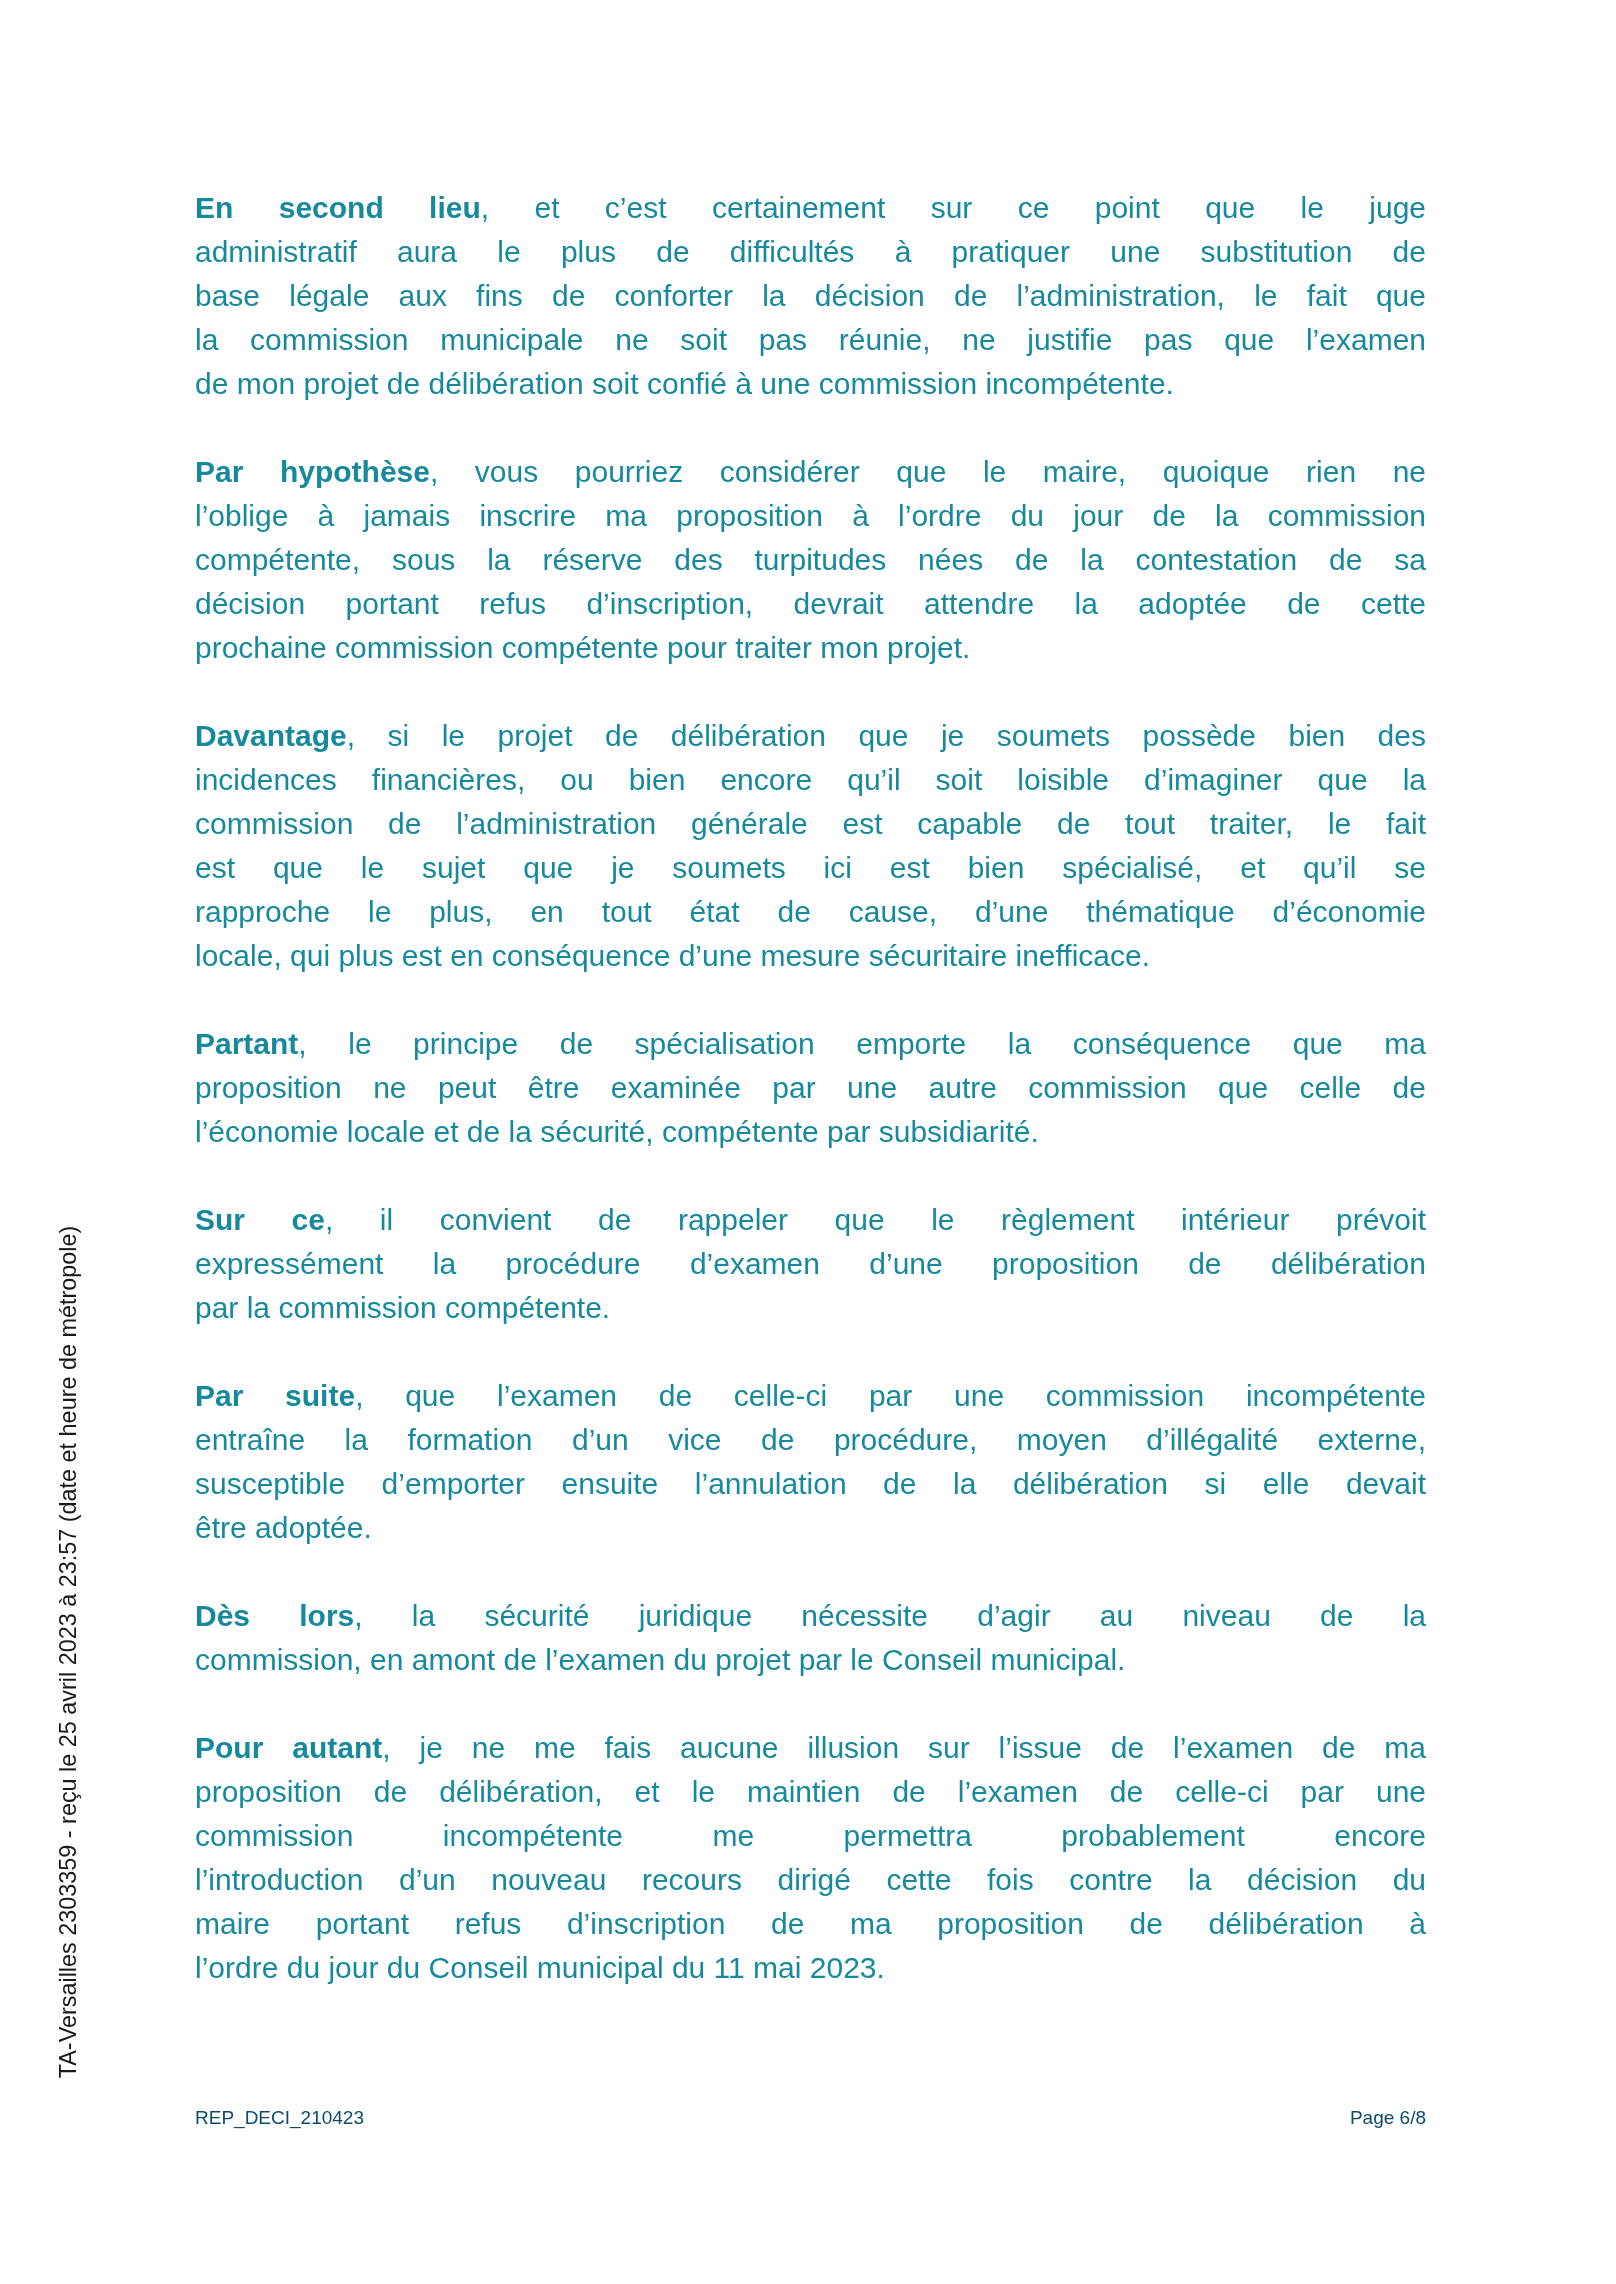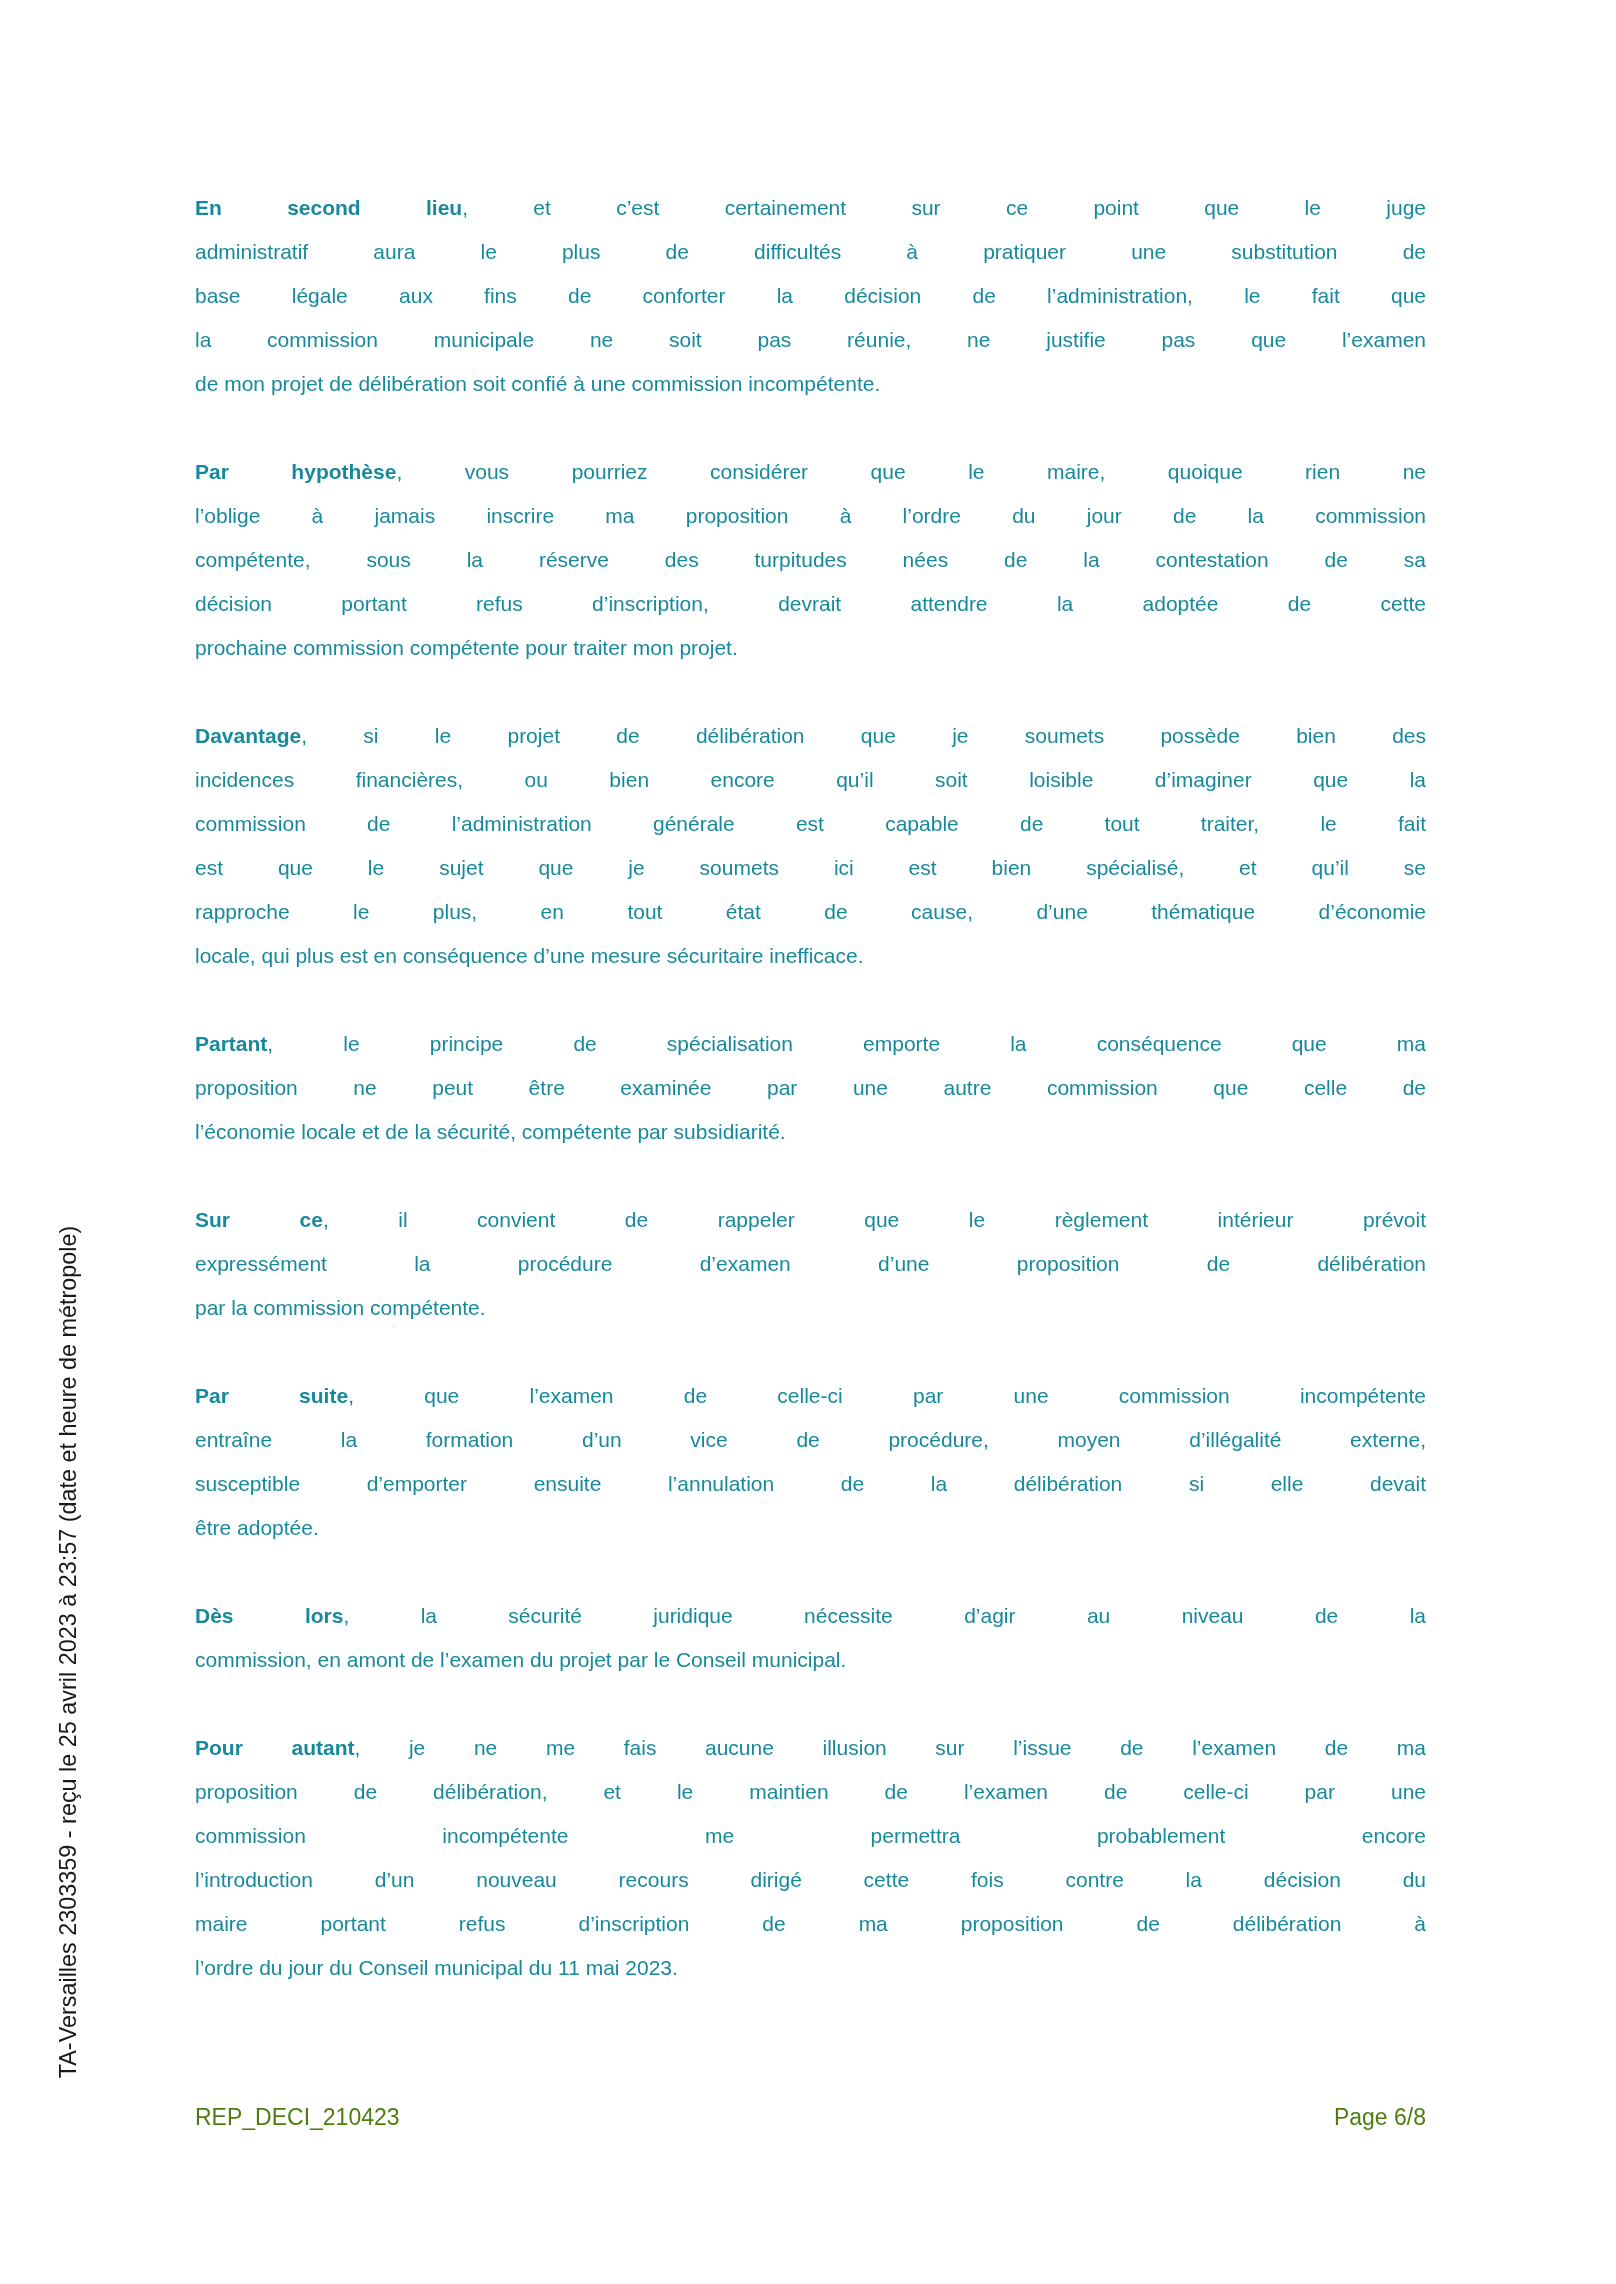--- a/index.html
+++ b/index.html
@@ -26,43 +26,43 @@
     color: #191919;
     white-space: nowrap;
     text-align: center;
   }
   .content {
     position: absolute;
     left: 195px;
     top: 186px;
     width: 1231px;
     color: #17899C;
-    font-size: 21px;
+    font-size: 30px;
     line-height: 44px;
   }
   .paragraph { margin-bottom: 44px; }
   .paragraph:last-child { margin-bottom: 12px; }
   .line {
     text-align: justify;
     text-align-last: justify;
   }
   .line.last {
     text-align-last: left;
   }
   .line strong { font-weight: 700; }
   .page-footer {
     position: absolute;
     left: 195px;
     top: 2102px;
     width: 1231px;
     display: flex;
     justify-content: space-between;
     align-items: baseline;
-    color: #4d7c0f;
-    font-size: 23px;
+    color: #0c4a6e;
+    font-size: 19px;
     line-height: 31px;
   }
 </style>
 </head>
 <body>
 
 <div class="page">
 
   <div class="stamp">TA-Versailles 2303359 - reçu le 25 avril 2023 à 23:57 (date et heure de métropole)</div>
 

